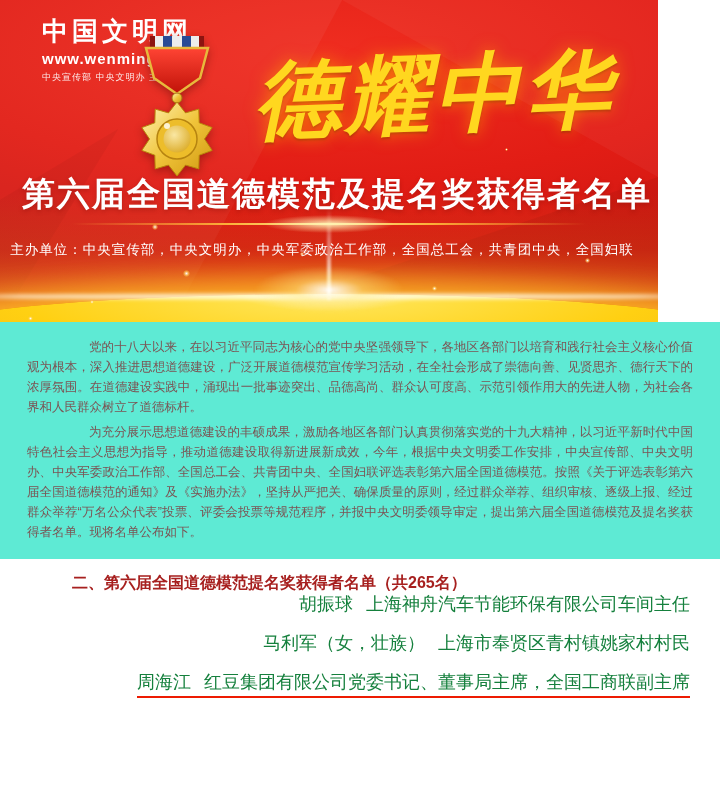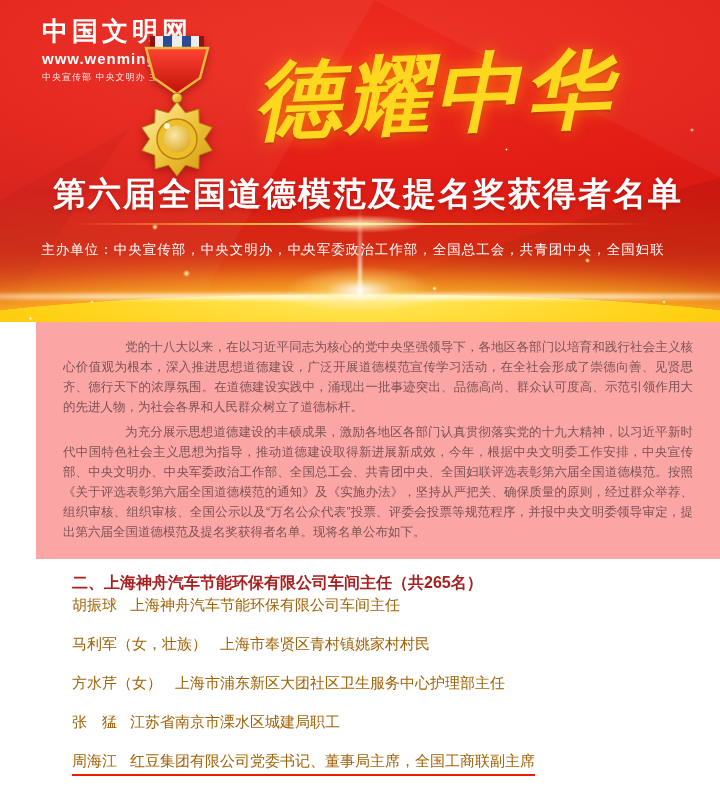--- a/index.html
+++ b/index.html
@@ -1,21 +1,21 @@
 <!DOCTYPE html>
 <html lang="zh"><head>
 <meta charset="utf-8">
 <style>
   * { box-sizing: border-box; margin: 0; padding: 0; }
   body { font-family: "Liberation Sans", sans-serif; background: #ffffff; }
   .page { position: relative; width: 720px; height: 800px; overflow: hidden; background: #ffffff; }
 
   
   .banner {
-    position: relative; width: 720px; height: 322px; overflow: hidden;
+    position: relative; width: 658px; height: 322px; overflow: hidden;
     background: radial-gradient(140% 95% at 50% 16%, #ef2d20 0%, #e21d15 42%, #cf1712 72%, #ba120f 100%);
     padding-left: 44px;
   }
   .facet { position: absolute; inset: 0; pointer-events: none; }
   .facet.f1 { background: rgba(255,255,255,0.05); clip-path: polygon(0 0, 52% 0, 26% 100%, 0 100%); }
   .facet.f2 { background: rgba(255,255,255,0.045); clip-path: polygon(52% 0, 100% 0, 100% 55%); }
   .facet.f3 { background: rgba(0,0,0,0.06); clip-path: polygon(100% 55%, 100% 100%, 34% 100%); }
   .facet.f4 { background: rgba(0,0,0,0.04); clip-path: polygon(0 62%, 18% 40%, 0 100%); }
 
   
@@ -59,28 +59,28 @@
   .divider { position: absolute; top: 223px; left: 72px; right: 72px; height: 2px;
     background: linear-gradient(90deg, rgba(255,190,60,0), rgba(255,190,60,0.9) 30%, #ffe98f 50%, rgba(255,190,60,0.9) 70%, rgba(255,190,60,0)); }
   .divider::after { content: ""; position: absolute; left: 50%; top: -8px; width: 130px; height: 18px;
     transform: translateX(-50%);
     background: radial-gradient(closest-side, rgba(255,242,180,0.95), rgba(255,200,60,0)); }
 
   .host-line { position: absolute; top: 241px; left: 0; right: 14px; text-align: center;
     font-size: 13.5px; color: #ffffff; letter-spacing: 1px; }
 
   
-  .intro { background: #fca5a5; padding: 15px 27px 12px; margin-left: 36px; }
+  .intro { background: #5eead4; padding: 15px 27px 12px; }
   .intro p { font-size: 12.5px; line-height: 20px; color: #7b5454; text-indent: 62px;
     text-align: justify; margin: 0 0 5px; }
 
   
   .list-section { background: #ffffff; padding: 14px 30px 24px 72px; }
   .list-heading { color: #a7201f; font-size: 16px; font-weight: bold; line-height: 19px; margin: 0 0 4px; }
-  .entry { font-size: 15px; line-height: 17px; color: #a16207; }
+  .entry { font-size: 18px; line-height: 17px; color: #15803d; text-align: right; }
   .entry + .entry { margin-top: 22px; }
   .entry .inner { display: inline-block; }
   .entry .name { margin-right: 13px; }
   .entry.highlighted .inner { border-bottom: 2px solid #ed1b02; padding-bottom: 5px; }
 </style>
 </head>
 <body>
 
 <div class="page">
 
@@ -150,37 +150,31 @@
 
     <div class="calligraphy">德耀中华</div>
 
     <div class="main-title">第六届全国道德模范及提名奖获得者名单</div>
     <div class="divider"></div>
     <div class="host-line">主办单位：中央宣传部，中央文明办，中央军委政治工作部，全国总工会，共青团中央，全国妇联</div>
   </div>
 
   <div class="intro">
     <p>党的十八大以来，在以习近平同志为核心的党中央坚强领导下，各地区各部门以培育和践行社会主义核心价值观为根本，深入推进思想道德建设，广泛开展道德模范宣传学习活动，在全社会形成了崇德向善、见贤思齐、德行天下的浓厚氛围。在道德建设实践中，涌现出一批事迹突出、品德高尚、群众认可度高、示范引领作用大的先进人物，为社会各界和人民群众树立了道德标杆。</p>
-    <p>为充分展示思想道德建设的丰硕成果，激励各地区各部门认真贯彻落实党的十九大精神，以习近平新时代中国特色社会主义思想为指导，推动道德建设取得新进展新成效，今年，根据中央文明委工作安排，中央宣传部、中央文明办、中央军委政治工作部、全国总工会、共青团中央、全国妇联评选表彰第六届全国道德模范。按照《关于评选表彰第六届全国道德模范的通知》及《实施办法》，坚持从严把关、确保质量的原则，经过群众举荐、组织审核、组织审核、全国公示以及“万名公众代表”投票、评委会投票等规范程序，并报中央文明委领导审定，提出第六届全国道德模范及提名奖获得者名单。现将名单公布如下。</p>
+    <p>为充分展示思想道德建设的丰硕成果，激励各地区各部门认真贯彻落实党的十九大精神，以习近平新时代中国特色社会主义思想为指导，推动道德建设取得新进展新成效，今年，根据中央文明委工作安排，中央宣传部、中央文明办、中央军委政治工作部、全国总工会、共青团中央、全国妇联评选表彰第六届全国道德模范。按照《关于评选表彰第六届全国道德模范的通知》及《实施办法》，坚持从严把关、确保质量的原则，经过群众举荐、组织审核、逐级上报、经过群众举荐“万名公众代表”投票、评委会投票等规范程序，并报中央文明委领导审定，提出第六届全国道德模范及提名奖获得者名单。现将名单公布如下。</p>
   </div>
 
   <div class="list-section">
-    <div class="list-heading">二、上海神舟汽车节能环保有限公司车间主任（共265名）</div>
+    <div class="list-heading">二、第六届全国道德模范提名奖获得者名单（共265名）</div>
 
     <div class="entry">
       <span class="inner"><span class="name">胡振球</span><span class="desc">上海神舟汽车节能环保有限公司车间主任</span></span>
     </div>
     <div class="entry">
       <span class="inner"><span class="name">马利军（女，壮族）</span><span class="desc">上海市奉贤区青村镇姚家村村民</span></span>
-    </div>
-    <div class="entry">
-      <span class="inner"><span class="name">方水芹（女）</span><span class="desc">上海市浦东新区大团社区卫生服务中心护理部主任</span></span>
-    </div>
-    <div class="entry">
-      <span class="inner"><span class="name">张　猛</span><span class="desc">江苏省南京市溧水区城建局职工</span></span>
     </div>
     <div class="entry highlighted">
       <span class="inner"><span class="name">周海江</span><span class="desc">红豆集团有限公司党委书记、董事局主席，全国工商联副主席</span></span>
     </div>
 
   </div>
 
 </div>
 
 </body></html>

